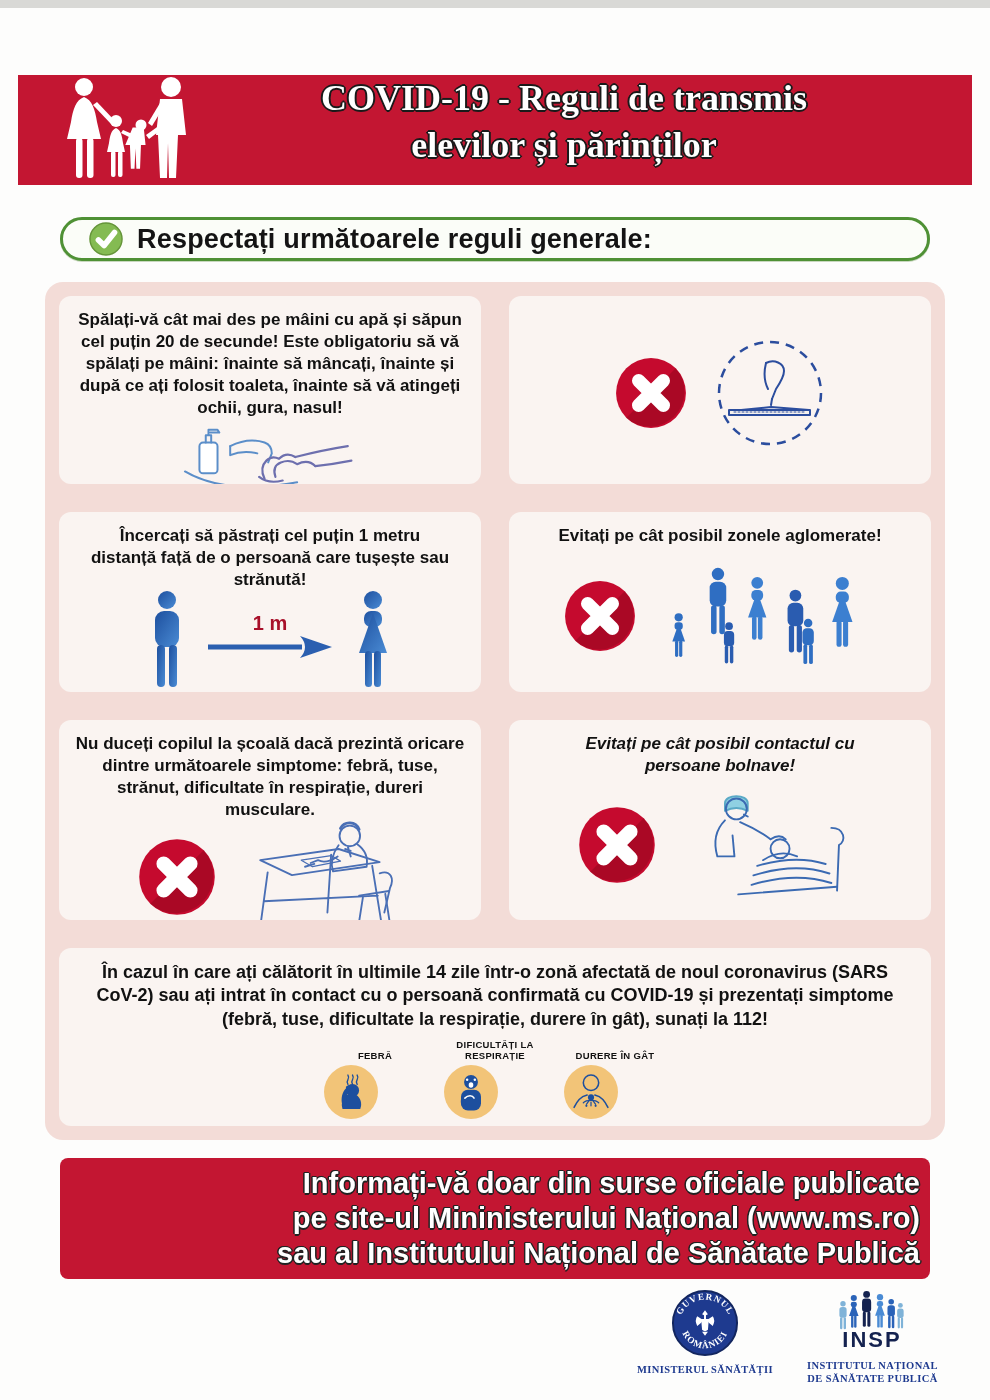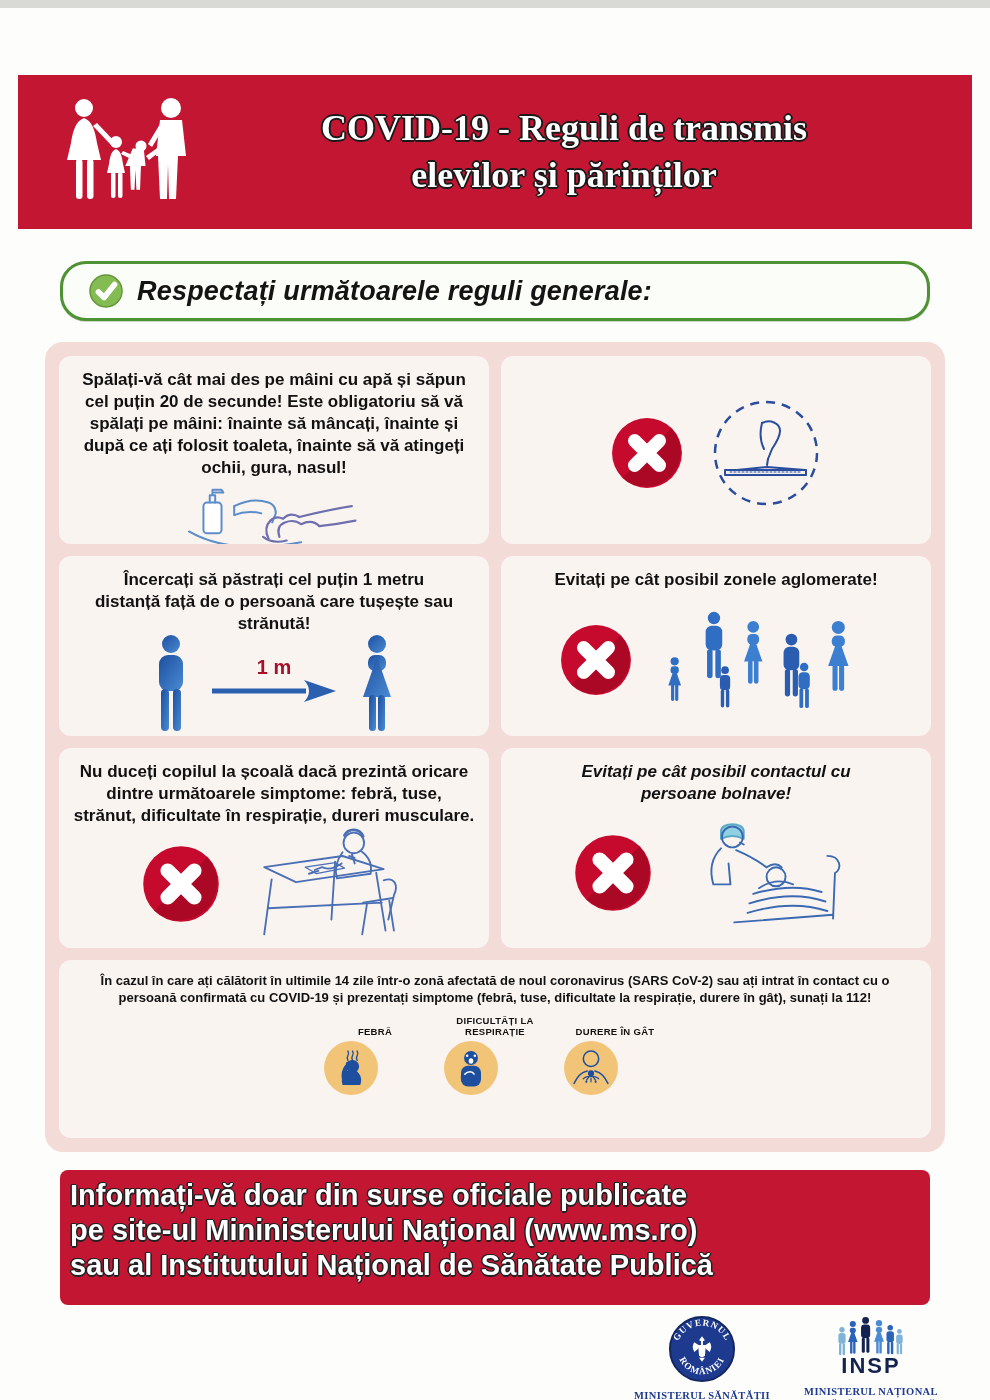--- a/index.html
+++ b/index.html
@@ -6,67 +6,66 @@
   body {
     width:990px; height:1400px; overflow:hidden;
     background:#fdfdfc;
     font-family:"Liberation Sans", sans-serif;
     position:relative;
   }
   .scan-strip { height:8px; background:#d9d9d6; }
 
   
   .header {
-    margin:67px 18px 0 18px; height:154px;
+    margin:67px 18px 0 18px; height:110px;
     background:#c31632;
-    display:flex; align-items:center;
+    display:flex; 
   }
   .family { width:170px; height:112px; margin-left:38px; flex:none; }
   .title-block { flex:1; text-align:center; padding-right:70px; }
   .title-line {
     font-family:"Liberation Serif", serif; font-weight:bold;
     font-size:36px; line-height:47px; color:#ffffff;
     text-shadow:-2px 0 #1a1a1a, 2px 0 #1a1a1a, 0 -2px #1a1a1a, 0 2px #1a1a1a,
                 -1px -1px #1a1a1a, 1px 1px #1a1a1a, -1px 1px #1a1a1a, 1px -1px #1a1a1a;
   }
 
   
   .general-banner {
-    margin:32px 60px 0; height:60px;
+    margin:32px 60px 0; height:44px;
     border:3px solid #4f9135; border-radius:26px;
     background:#fbfdf8;
     display:flex; align-items:center; gap:14px; padding:0 10px 0 26px;
     box-shadow:0 1px 0 #c9d8bf;
-    font-style:italic;
   }
   .check-icon { width:34px; height:34px; flex:none; }
   .general-banner-text { font-size:27px; font-weight:bold; color:#141414; letter-spacing:0.2px; }
 
   
   .rules-panel {
     margin:21px 45px 0; padding:14px;
     background:#f3dcd7; border-radius:18px;
   }
   .rules-grid {
     display:grid; grid-template-columns:1fr 1fr;
     grid-template-rows:188px 180px 200px 178px;
-    gap:12px;
+    gap:28px;
   }
   .rule-card {
     background:#faf4f1; border-radius:12px;
     padding:13px 14px 8px;
     display:flex; flex-direction:column; align-items:center;
     overflow:hidden;
   }
   .rule-card.wide { grid-column:1 / span 2; }
   .rule-text {
     font-size:17px; font-weight:bold; line-height:1.3; color:#111;
     text-align:center;
   }
-  .rule-text.small { font-size:13px; }
+  .rule-text.small { font-size:18px; }
   .illus-row { display:flex; align-items:center; justify-content:center; gap:26px; flex:1; width:100%; }
   .x-icon { width:74px; height:74px; flex:none; }
   .x-icon.big { width:80px; height:80px; }
 
   
   .distance-row { display:flex; align-items:flex-end; justify-content:center; gap:18px; flex:1; padding-bottom:6px; }
   .distance-mid { display:flex; flex-direction:column; align-items:center; margin-bottom:28px; }
   .distance-label { color:#a8102a; font-weight:bold; font-size:20px; line-height:20px; }
 
   
@@ -77,22 +76,22 @@
     line-height:11px; letter-spacing:0.3px; min-height:22px;
     display:flex; align-items:flex-end; justify-content:center;
   }
   .symptom-circle {
     width:54px; height:54px; border-radius:50%; background:#f2c478;
     margin-top:4px; display:flex; align-items:center; justify-content:center;
   }
 
   
   .footer-banner {
-    margin:18px 60px 0; padding:8px 10px 22px;
-    background:#c31632; border-radius:8px; text-align:left;
+    margin:18px 60px 0; padding:8px 10px 8px;
+    background:#c31632; border-radius:8px; text-align:right;
   }
   .footer-line {
     color:#fff; font-weight:bold; font-size:29px; line-height:35px;
     text-shadow:-1.5px 0 #222, 1.5px 0 #222, 0 -1.5px #222, 0 1.5px #222,
                 -1px -1px #222, 1px 1px #222;
   }
 
   
   .logos-row {
     margin-top:10px; display:flex; justify-content:flex-end;
@@ -491,18 +490,18 @@
         <g transform="translate(66,14) scale(0.27)" fill="#7fb3d8">
             <circle cx="20" cy="9" r="9"></circle>
             <rect x="8" y="20" width="24" height="36" rx="9"></rect>
             <rect x="10" y="54" width="8" height="40" rx="4"></rect>
             <rect x="22" y="54" width="8" height="40" rx="4"></rect>
           </g>
       </g>
       <text x="43" y="58" text-anchor="middle" font-family="Liberation Sans, sans-serif" font-size="22" font-weight="bold" fill="#14224f" letter-spacing="2">INSP</text>
     </svg>
     <div class="logo-label">
-      <div>MINISTERUL NAȚIONAL</div>
+      <div>INSTITUTUL NAȚIONAL</div>
       <div>DE SĂNĂTATE PUBLICĂ</div>
     </div>
   </div>
 
 </div>
 
 </body></html>

